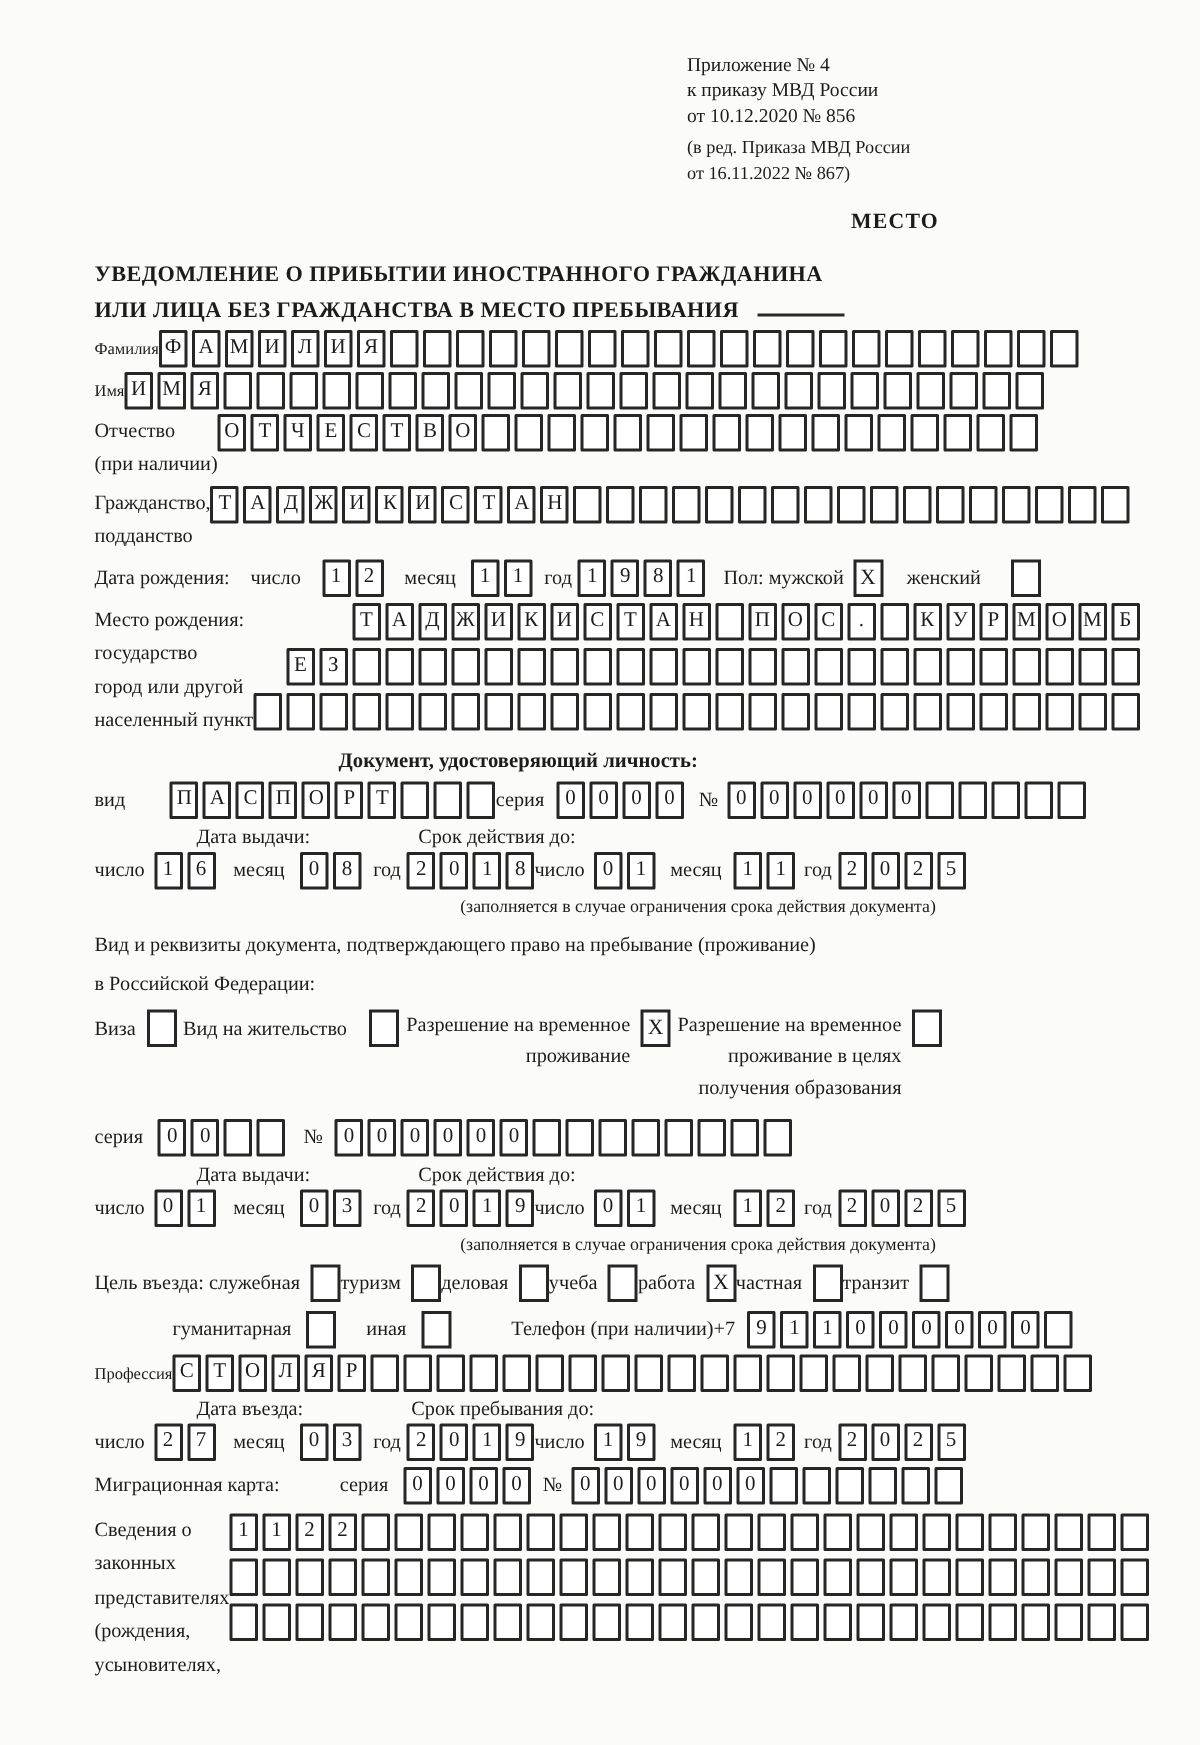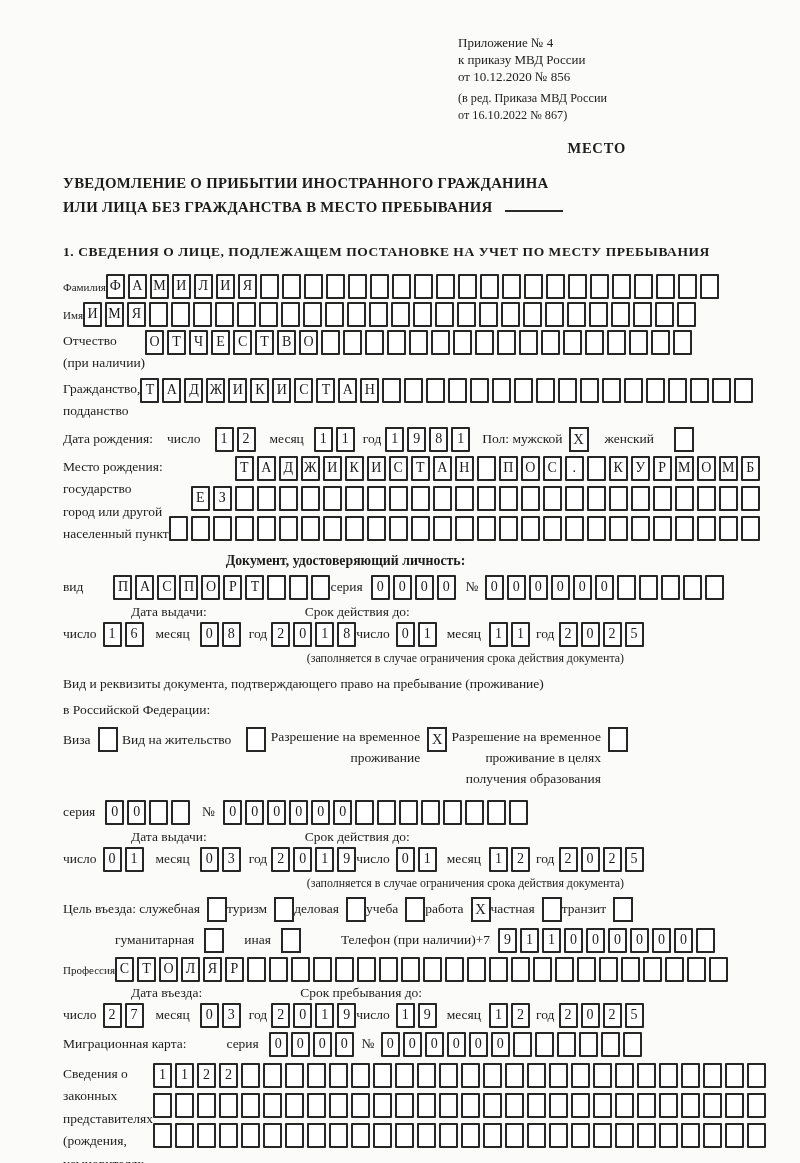--- a/index.html
+++ b/index.html
@@ -40,21 +40,21 @@
     font-size: 14.5px; flex: none; background: #fff;
   }
   .stack  { display: flex; flex-direction: column; gap: 5px; align-items: flex-end; }
   .pair { display: flex; align-items: center; gap: 7px; }
   .pair.top { align-items: flex-start; }
   .center-lbl { font-size: 13.5px; text-align: right; line-height: 1.55; }
 
   .doc-header { text-align: center; font-weight: 700; font-size: 13.8px; margin: 7px 0 6px; }
   .dhead { display: flex; font-size: 13.5px; margin-top: 3px; margin-bottom: 2px; }
   .dh1 { margin-left: 68px; }
-  .dh2 { margin-left: 98px; }
+  .dh2 { margin-left: 72px; }
   .note { text-align: right; font-size: 11.9px; margin-top: 1px; margin-bottom: 5px; margin-right: 4px; }
   .ptext { font-size: 13.5px; line-height: 1.95; }
   .permit-row { display: flex; justify-content: space-between; align-items: flex-start; margin-top: 4px; margin-bottom: 10px; }
   .goal-row { display: flex; justify-content: space-between; align-items: center; margin-top: 6px; margin-bottom: 6px; }
 
   .mt4 { margin-top: 4px; } .mt6 { margin-top: 6px; }
   .ml4 { margin-left: 4px; } .ml6 { margin-left: 6px; } .ml8 { margin-left: 8px; }
   .ml10 { margin-left: 10px; } .ml12 { margin-left: 12px; } .ml14 { margin-left: 14px; }
   .ml16 { margin-left: 16px; } .ml20 { margin-left: 20px; text-align: right; } .ml30 { margin-left: 30px; }
   .ml40 { margin-left: 40px; }
@@ -65,34 +65,33 @@
 <body>
 
 <div class="page">
 
   <div class="appendix">
     <div>Приложение № 4</div>
     <div>к приказу МВД России</div>
     <div>от 10.12.2020 № 856</div>
     <div class="edit">
       <div>(в ред. Приказа МВД России</div>
-      <div>от 16.10.2022 № 867)</div>
+      <div>от 16.11.2022 № 867)</div>
     </div>
   </div>
 
   <div class="forma">МЕСТО</div>
 
   <div class="title">
     <div>УВЕДОМЛЕНИЕ О ПРИБЫТИИ ИНОСТРАННОГО ГРАЖДАНИНА</div>
     <div>
       <span>ИЛИ ЛИЦА БЕЗ ГРАЖДАНСТВА В МЕСТО ПРЕБЫВАНИЯ</span><span class="blank-line"></span>
     </div>
   </div>
 
-  <div class="sec-heading">1. СВЕДЕНИЯ О ЛИЦЕ, ПОДЛЕЖАЩЕМ ПОСТАНОВКЕ НА УЧЕТ ПО МЕСТУ ПРЕБЫВАНИЯ</div>
 
   <div class="row">
     <span class="lbl">Фамилия</span>
     <span class="cells fill">
         <span class="cell">Ф</span>
         <span class="cell">А</span>
         <span class="cell">М</span>
         <span class="cell">И</span>
         <span class="cell">Л</span>
         <span class="cell">И</span>

